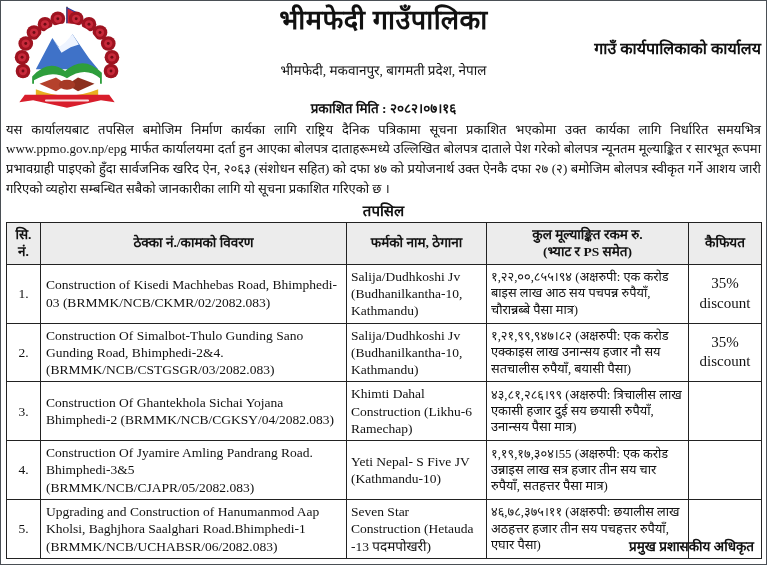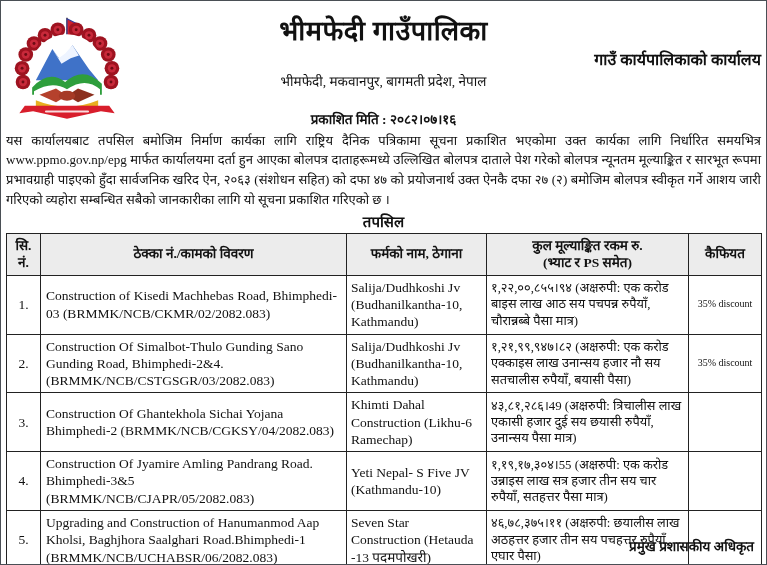--- a/index.html
+++ b/index.html
@@ -5,21 +5,21 @@
   * { margin: 0; padding: 0; box-sizing: border-box; }
   html, body { background: #fff; }
   body {
     width: 767px; height: 565px;
     font-family: "Liberation Serif", "DejaVu Serif", serif;
     color: #111;
   }
   .page {
     width: 767px; height: 565px;
     border: 1px solid #4a4f55;
-    padding: 14px 5px 2px 5px;
+    padding: 3px 5px 2px 5px;
     position: relative;
     overflow: hidden;
     background: #fff;
   }
   .header { position: relative; text-align: center; padding-top: 2px; }
   .logo {
     position: absolute; left: 6px; top: 1px;
     width: 110px; height: 110px;
   }
   .muni-title { font-size: 27px; font-weight: bold; line-height: 1.1; letter-spacing: 0.5px; }
@@ -49,21 +49,21 @@
     background: var(--table-header-bg, #ececec);
     font-size: 13.5px; font-weight: bold;
     text-align: center;
     padding: 3px 2px;
     line-height: 1.3;
   }
   .notice-table td { font-size: 13.5px; padding: 3px 4px; line-height: 1.28; }
   td.cell-sn { text-align: center; }
   td.cell-desc { padding-left: 5px; }
   td.cell-amount { font-size: 12.8px; font-family: Liberation Serif, serif; }
-  td.cell-remarks { text-align: center; font-size: 10px; }
+  td.cell-remarks { text-align: center; font-size: 15px; }
   .footer-sign {
     position: absolute; right: 12px; bottom: 9px;
     font-size: 13.5px; font-weight: bold;
   }
 </style>
 </head>
 <body>
 
 <div class="page">
 
@@ -184,21 +184,21 @@
         <td class="cell-sn">2.</td>
         <td class="cell-desc">Construction Of Simalbot-Thulo Gunding Sano Gunding Road, Bhimphedi-2&amp;4. (BRMMK/NCB/CSTGSGR/03/2082.083)</td>
         <td>Salija/Dudhkoshi Jv (Budhanilkantha-10, Kathmandu)</td>
         <td class="cell-amount">१,२१,९९,९४७।८२ (अक्षरुपी: एक करोड एक्काइस लाख उनान्सय हजार नौ सय सतचालीस रुपैयाँ, बयासी पैसा)</td>
         <td class="cell-remarks">35% discount</td>
       </tr>
       <tr>
         <td class="cell-sn">3.</td>
         <td class="cell-desc">Construction Of Ghantekhola Sichai Yojana Bhimphedi-2 (BRMMK/NCB/CGKSY/04/2082.083)</td>
         <td>Khimti Dahal Construction (Likhu-6 Ramechap)</td>
-        <td class="cell-amount">४३,८१,२८६।49 (अक्षरुपी: त्रिचालीस लाख एकासी हजार दुई सय छयासी रुपैयाँ, उनान्सय पैसा मात्र)</td>
+        <td class="cell-amount">४३,८१,२८६।९९ (अक्षरुपी: त्रिचालीस लाख एकासी हजार दुई सय छयासी रुपैयाँ, उनान्सय पैसा मात्र)</td>
         <td class="cell-remarks"></td>
       </tr>
       <tr>
         <td class="cell-sn">4.</td>
         <td class="cell-desc">Construction Of Jyamire Amling Pandrang Road. Bhimphedi-3&amp;5 (BRMMK/NCB/CJAPR/05/2082.083)</td>
         <td>Yeti Nepal- S Five JV (Kathmandu-10)</td>
         <td class="cell-amount">१,१९,१७,३०४।55 (अक्षरुपी: एक करोड उन्नाइस लाख सत्र हजार तीन सय चार रुपैयाँ, सतहत्तर पैसा मात्र)</td>
         <td class="cell-remarks"></td>
       </tr>
       <tr>

